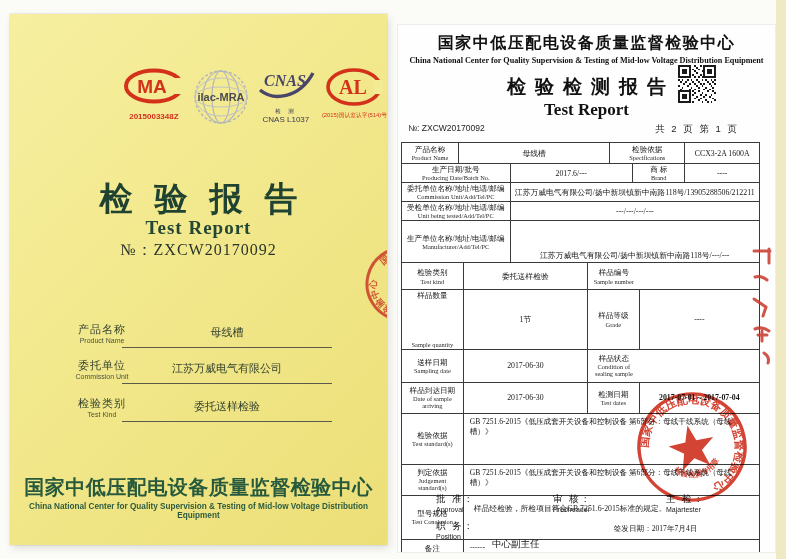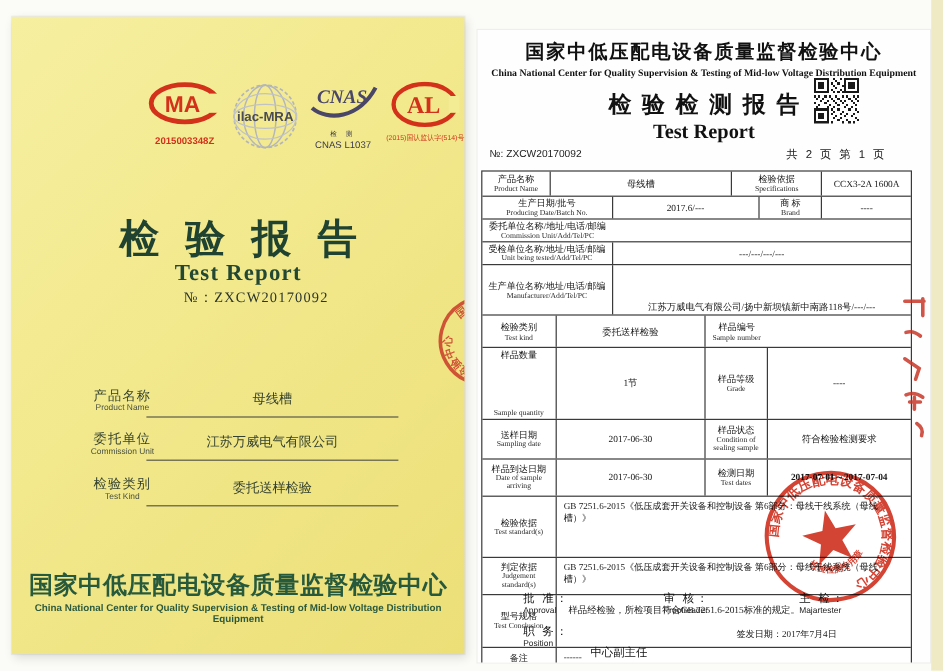--- a/index.html
+++ b/index.html
@@ -19,22 +19,22 @@
   }
   .logo-row{position:absolute;left:0;top:54px;width:100%;display:flex;justify-content:flex-end;align-items:flex-start;gap:7px;}
   .logo{text-align:center;}
   .logo .cap{display:block;line-height:1.2;}
   .cap-red{color:#d3311a;font-weight:bold;font-family:"Liberation Sans","DejaVu Sans",sans-serif;}
   .cap-dark{color:#3a3a52;font-weight:normal;font-family:"Liberation Sans","DejaVu Sans",sans-serif;}
   .cover-title{position:absolute;left:0;top:163px;width:100%;text-align:center;
     font-size:33px;font-weight:bold;color:#204331;letter-spacing:22px;text-indent:22px;}
   .cover-title-en{position:absolute;left:0;top:203px;width:100%;text-align:center;
     font-size:19px;font-weight:bold;color:#234733;letter-spacing:1px;}
-  .cover-no{position:absolute;left:15px;top:226px;width:100%;text-align:center;
-    font-size:12px;color:#2a352c;letter-spacing:1px;}
+  .cover-no{position:absolute;left:0;top:226px;width:100%;text-align:center;
+    font-size:16px;color:#2a352c;letter-spacing:1px;}
   .field{position:absolute;left:0;width:100%;}
   .field .flabel{position:absolute;left:44px;width:96px;text-align:center;}
   .field .flabel .cn{display:block;font-size:11px;color:#33412f;letter-spacing:1px;}
   .field .flabel .en{display:block;font-size:7px;color:#4a5242;font-family:"Liberation Sans","DejaVu Sans",sans-serif;}
   .field .fvalue{position:absolute;left:112px;width:210px;text-align:center;
     font-size:11px;color:#33412f;padding-bottom:7px;border-bottom:1px solid #5a5a4a;top:3px;}
   .cover-footer{position:absolute;left:0;top:460px;width:100%;text-align:center;
     font-size:20px;font-weight:bold;color:#275a3c;letter-spacing:.5px;}
   .cover-footer-en{position:absolute;left:0;top:488px;width:100%;text-align:center;
     font-size:8.2px;font-weight:bold;color:#2c5a3e;font-family:"Liberation Sans","DejaVu Sans",sans-serif;}
@@ -208,20 +208,21 @@
           <span class="en">Brand</span>
         </div>
       <div class="tc val" style="width:20.6%;">----</div>
     </div>
 
     <div class="tr" style="min-height:17px;">
       <div class="tc" style="width:30.4%;">
           <span class="cn">委托单位名称/地址/电话/邮编</span>
           <span class="en">Commission Unit/Add/Tel/PC</span>
         </div>
+      <div class="tc val" style="width:69.6%;">江苏万威电气有限公司/扬中新坝镇新中南路118号/13905288506/212211</div>
     </div>
 
     <div class="tr" style="min-height:15px;">
       <div class="tc" style="width:30.4%;">
           <span class="cn">受检单位名称/地址/电话/邮编</span>
           <span class="en">Unit being tested/Add/Tel/PC</span>
         </div>
       <div class="tc val" style="width:69.6%;">---/---/---/---</div>
     </div>
 
@@ -261,21 +262,20 @@
     <div class="tr" style="min-height:32px;">
       <div class="tc" style="width:17.3%;">
           <span class="cn">送样日期</span>
           <span class="en">Sampling date</span>
         </div>
       <div class="tc val" style="width:34.8%;">2017-06-30</div>
       <div class="tc" style="width:14.5%;">
           <span class="cn">样品状态</span>
           <span class="en">Condition of sealing sample</span>
         </div>
-      <div class="tc val" style="width:33.4%;">符合检验检测要求</div>
     </div>
 
     <div class="tr" style="min-height:30px;">
       <div class="tc" style="width:17.3%;">
           <span class="cn">样品到达日期</span>
           <span class="en">Date of sample arriving</span>
         </div>
       <div class="tc val" style="width:34.8%;">2017-06-30</div>
       <div class="tc" style="width:14.5%;">
           <span class="cn">检测日期</span>

